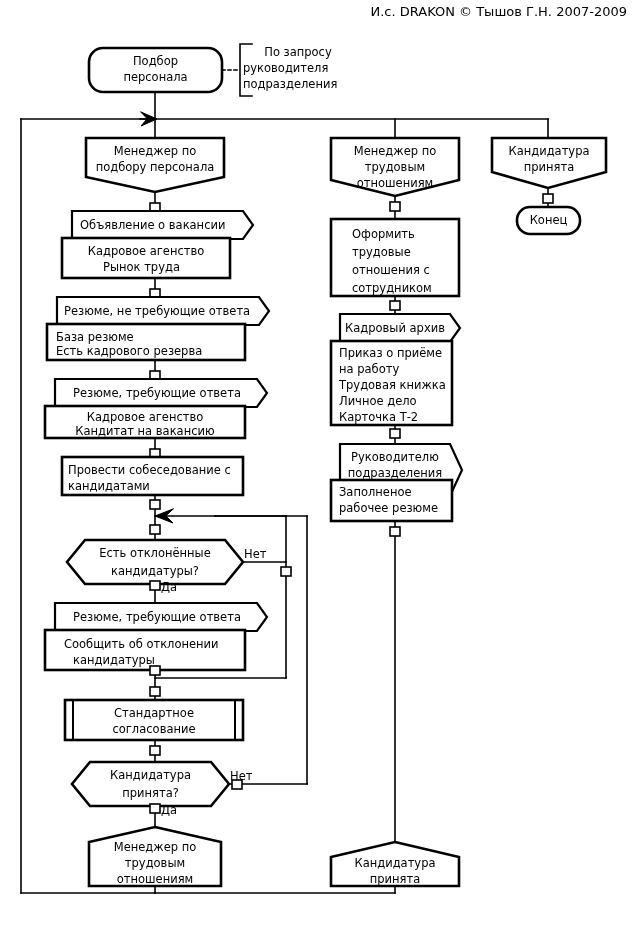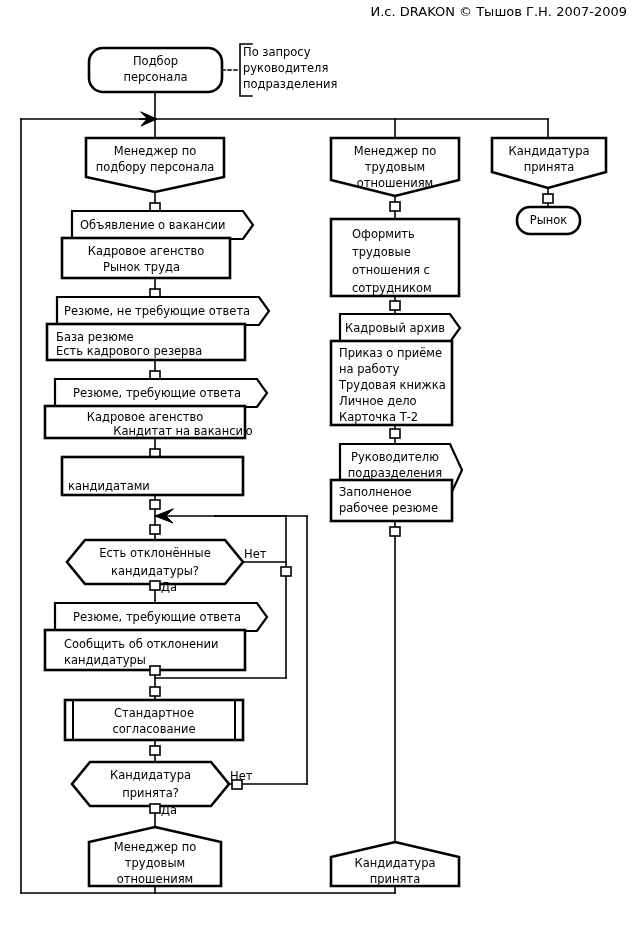--- a/index.html
+++ b/index.html
@@ -179,49 +179,50 @@
 
       <g>
         <rect x="517" y="207" width="63" height="27" rx="13" ry="13" fill="#fff" stroke="#000" stroke-width="2.6"></rect>
       </g>
     </g>
   </svg>
 
   <div class="lbl ctr" style="left:89px;top:53px;width:133px;">Подбор</div>
   <div class="lbl ctr" style="left:89px;top:69px;width:133px;">персонала</div>
 
-  <div class="lbl lft" style="left:243px;top:44px;width:110px;">По запросу</div>
+  <div class="lbl lft" style="left:243px;top:44px;width:110px;text-align:center;">По запросу</div>
   <div class="lbl lft" style="left:243px;top:60px;width:110px;">руководителя</div>
   <div class="lbl lft" style="left:243px;top:76px;width:110px;">подразделения</div>
 
   <div class="lbl ctr" style="left:86px;top:143px;width:138px;">Менеджер по</div>
   <div class="lbl ctr" style="left:86px;top:159px;width:138px;">подбору персонала</div>
 
   <div class="lbl lft" style="left:80px;top:217px;width:175px;">Объявление о вакансии</div>
   <div class="lbl ctr" style="left:62px;top:243px;width:168px;">Кадровое агенство</div>
   <div class="lbl ctr" style="left:62px;top:259px;width:159px;">Рынок труда</div>
 
   <div class="lbl lft" style="left:64px;top:303px;width:210px;">Резюме, не требующие ответа</div>
   <div class="lbl lft" style="left:56px;top:329px;width:190px;">База резюме</div>
   <div class="lbl lft" style="left:56px;top:343px;width:190px;">Есть кадрового резерва</div>
 
   <div class="lbl ctr" style="left:57px;top:385px;width:200px;">Резюме, требующие ответа</div>
   <div class="lbl ctr" style="left:45px;top:409px;width:200px;">Кадровое агенство</div>
-  <div class="lbl ctr" style="left:45px;top:423px;width:200px;padding-left:38px;">Кандитат на вакансию</div>
-
+  <div class="lbl ctr" style="left:45px;top:423px;width:200px;">Кандитат на вакансию</div>
+
+  <div class="lbl lft" style="left:68px;top:462px;width:180px;">Провести собеседование с</div>
   <div class="lbl lft" style="left:68px;top:478px;width:180px;">кандидатами</div>
 
   <div class="lbl ctr" style="left:85px;top:545px;width:140px;">Есть отклонённые</div>
   <div class="lbl ctr" style="left:85px;top:563px;width:140px;">кандидатуры?</div>
   <div class="lbl lft" style="left:244px;top:546px;width:30px;">Нет</div>
   <div class="lbl lft" style="left:161px;top:579px;width:30px;">Да</div>
 
   <div class="lbl ctr" style="left:57px;top:609px;width:200px;">Резюме, требующие ответа</div>
   <div class="lbl lft" style="left:64px;top:636px;width:190px;">Сообщить об отклонении</div>
-  <div class="lbl lft" style="left:64px;top:652px;width:190px;">кандидатуры</div>
+  <div class="lbl lft" style="left:73px;top:652px;width:190px;">кандидатуры</div>
 
   <div class="lbl ctr" style="left:73px;top:705px;width:162px;">Стандартное</div>
   <div class="lbl ctr" style="left:73px;top:721px;width:162px;">согласование</div>
 
   <div class="lbl ctr" style="left:90px;top:767px;width:121px;">Кандидатура</div>
   <div class="lbl ctr" style="left:90px;top:785px;width:121px;">принята?</div>
   <div class="lbl lft" style="left:230px;top:768px;width:30px;">Нет</div>
   <div class="lbl lft" style="left:161px;top:802px;width:30px;">Да</div>
 
   <div class="lbl ctr" style="left:89px;top:839px;width:132px;">Менеджер по</div>
@@ -248,15 +249,15 @@
   <div class="lbl ctr" style="left:340px;top:465px;width:110px;">подразделения</div>
   <div class="lbl lft" style="left:339px;top:484px;width:115px;">Заполненое</div>
   <div class="lbl lft" style="left:339px;top:500px;width:115px;">рабочее резюме</div>
 
   <div class="lbl ctr" style="left:331px;top:855px;width:128px;">Кандидатура</div>
   <div class="lbl ctr" style="left:331px;top:871px;width:128px;">принята</div>
 
   <div class="lbl ctr" style="left:492px;top:143px;width:114px;">Кандидатура</div>
   <div class="lbl ctr" style="left:492px;top:159px;width:114px;">принята</div>
 
-  <div class="lbl ctr" style="left:517px;top:212px;width:63px;">Рынок</div>
+  <div class="lbl ctr" style="left:517px;top:212px;width:63px;">Конец</div>
 
 </div>
 
 </body></html>

